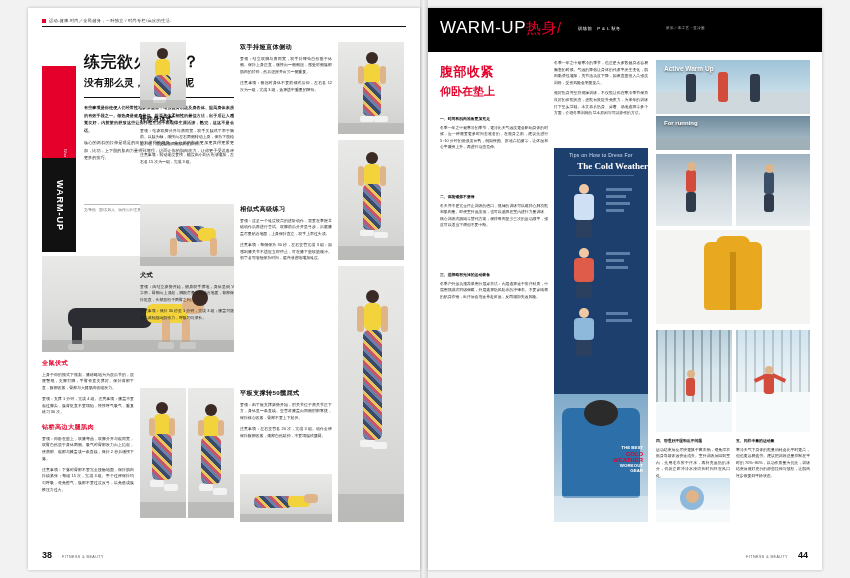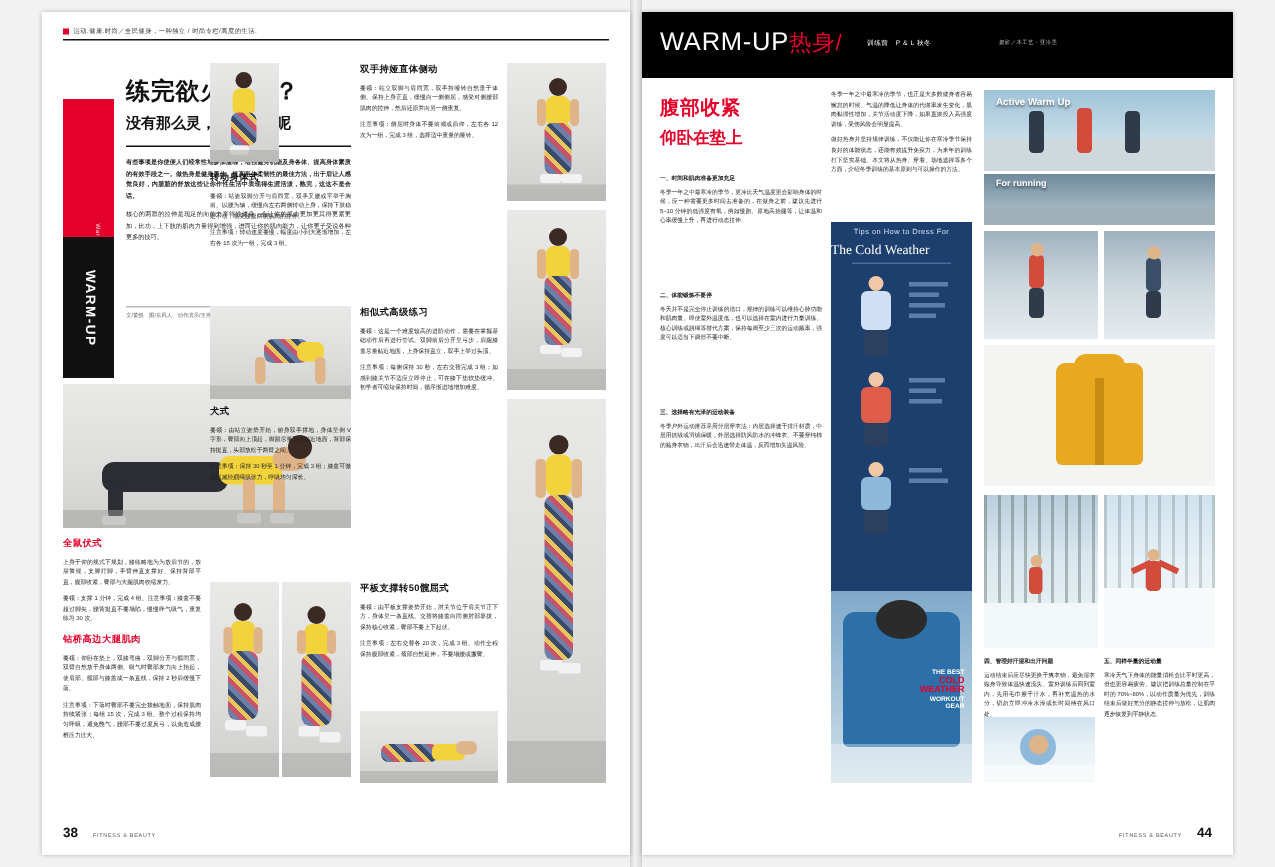--- a/index.html
+++ b/index.html
@@ -71,21 +71,21 @@
   .rtitle h1{margin:0;font-size:13px;font-weight:bold;color:#e4002b;line-height:1.3;letter-spacing:.5px;}
   .rtitle h2{margin:3px 0 0;font-size:11px;font-weight:bold;color:#e4002b;}
 
   .rsec{position:absolute;font-size:3.85px;line-height:1.72;color:#222;text-align:justify;}
   .rsec p{margin:0 0 4px;}
   .rsec .h{font-weight:bold;color:#111;display:block;margin-bottom:2px;}
 
   
   .info{position:absolute;background:#1d3f6e;color:#fff;overflow:hidden;}
   .info .ih{position:absolute;left:0;right:0;top:4px;text-align:center;font-size:5px;color:#cfe0f5;letter-spacing:.3px;}
-  .info .it{position:absolute;left:0;right:0;top:13px;text-align:left;font-size:9px;font-weight:normal;color:#fff;font-family:"Liberation Serif",serif;}
+  .info .it{position:absolute;left:0;right:0;top:13px;text-align:right;font-size:9px;font-weight:bold;color:#fff;font-family:"Liberation Serif",serif;}
   .info .iline{position:absolute;left:14px;right:14px;top:27px;height:1px;background:#4a6d9c;}
   .snow{background:linear-gradient(180deg,#cfe3ef 0%,#e8f1f6 45%,#f4f8fa 100%);}
   .forest{background:linear-gradient(180deg,#b9cfdd 0%,#d9e7ee 40%,#eef4f7 100%);}
   .trees{position:absolute;inset:0;background:
      repeating-linear-gradient(90deg,rgba(40,60,50,.55) 0 2px,rgba(255,255,255,0) 2px 9px);
      opacity:.55;}
   .road{background:linear-gradient(180deg,#9fb2c0 0%,#cdd8de 50%,#e6ebee 100%);}
   .jacketbox{background:#f4f4f2;}
   .jacket{position:absolute;background:#e8a81f;border-radius:6px 6px 4px 4px;}
   .center-gutter{position:absolute;left:420px;top:0;width:8px;height:578px;background:linear-gradient(90deg,rgba(0,0,0,.12),rgba(0,0,0,0) 40%,rgba(0,0,0,.12));}

